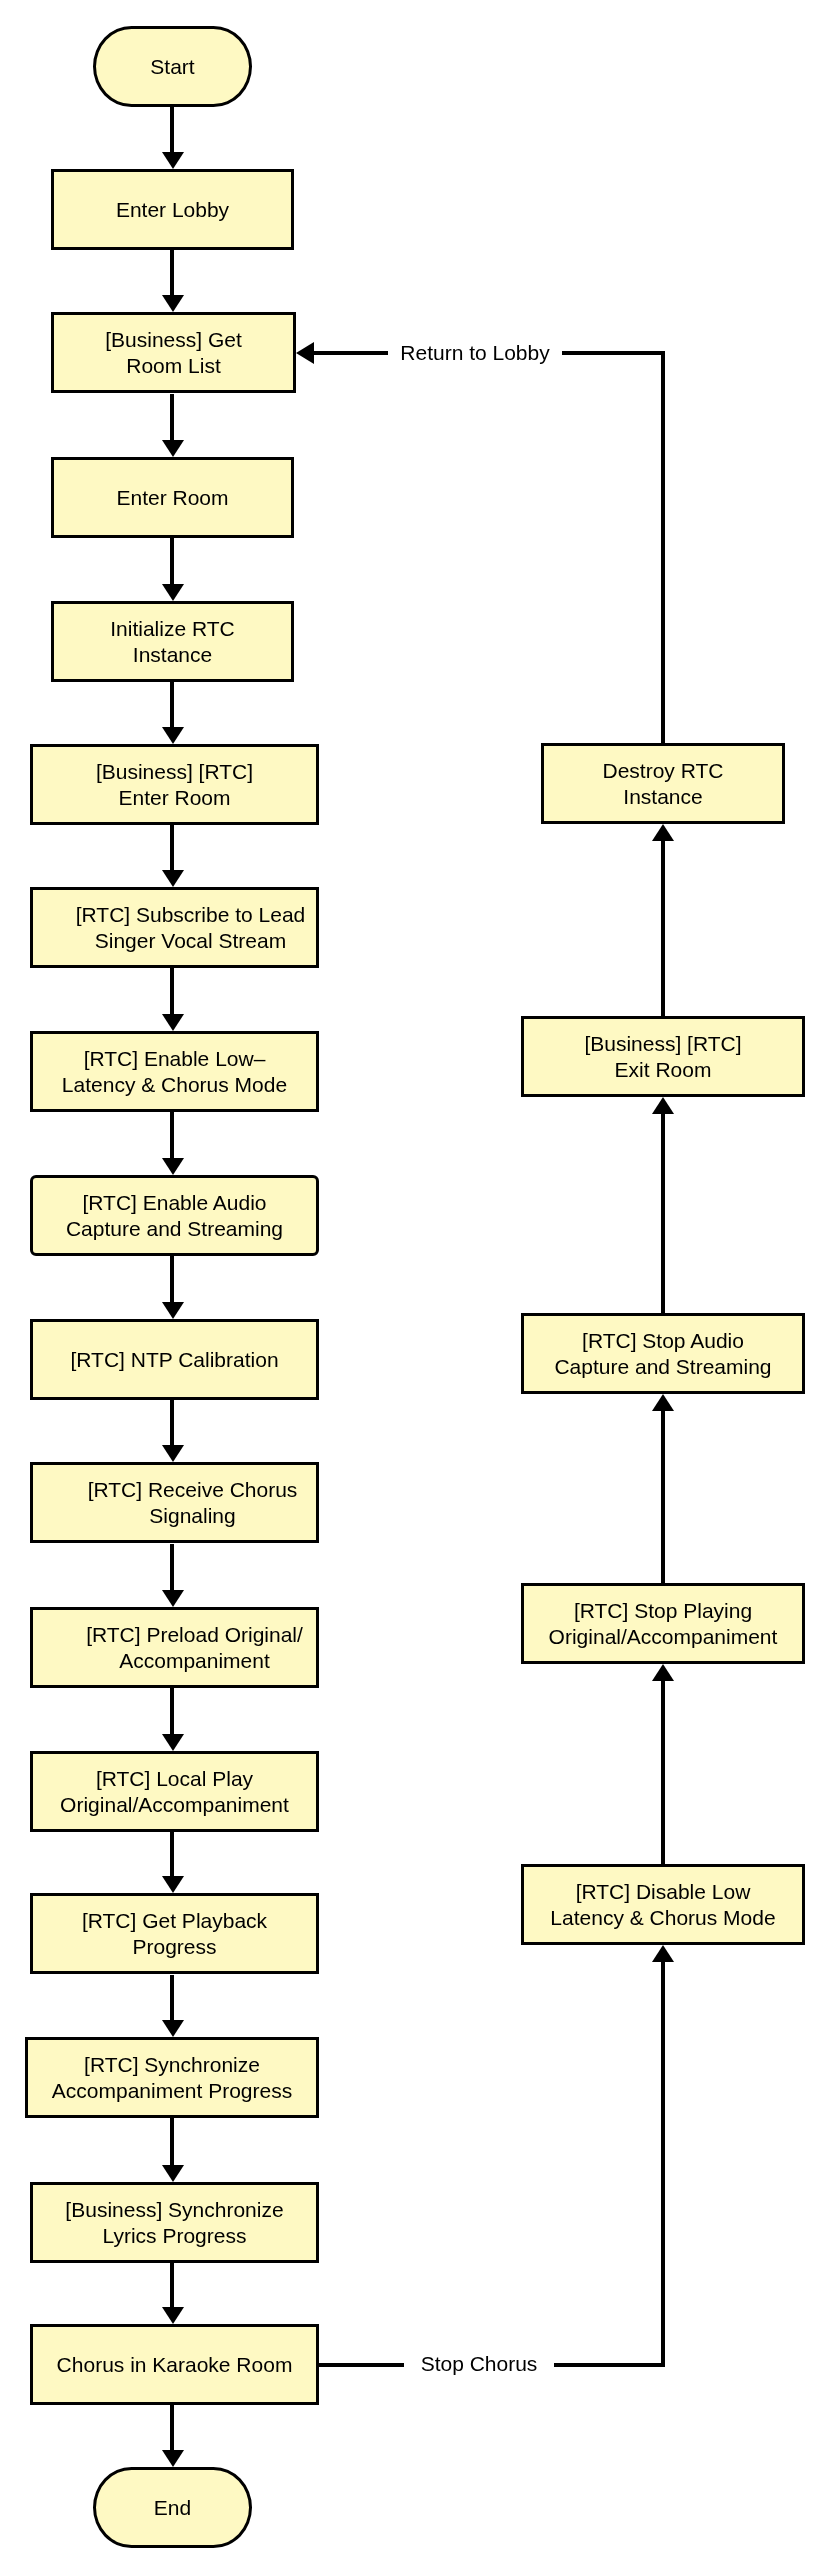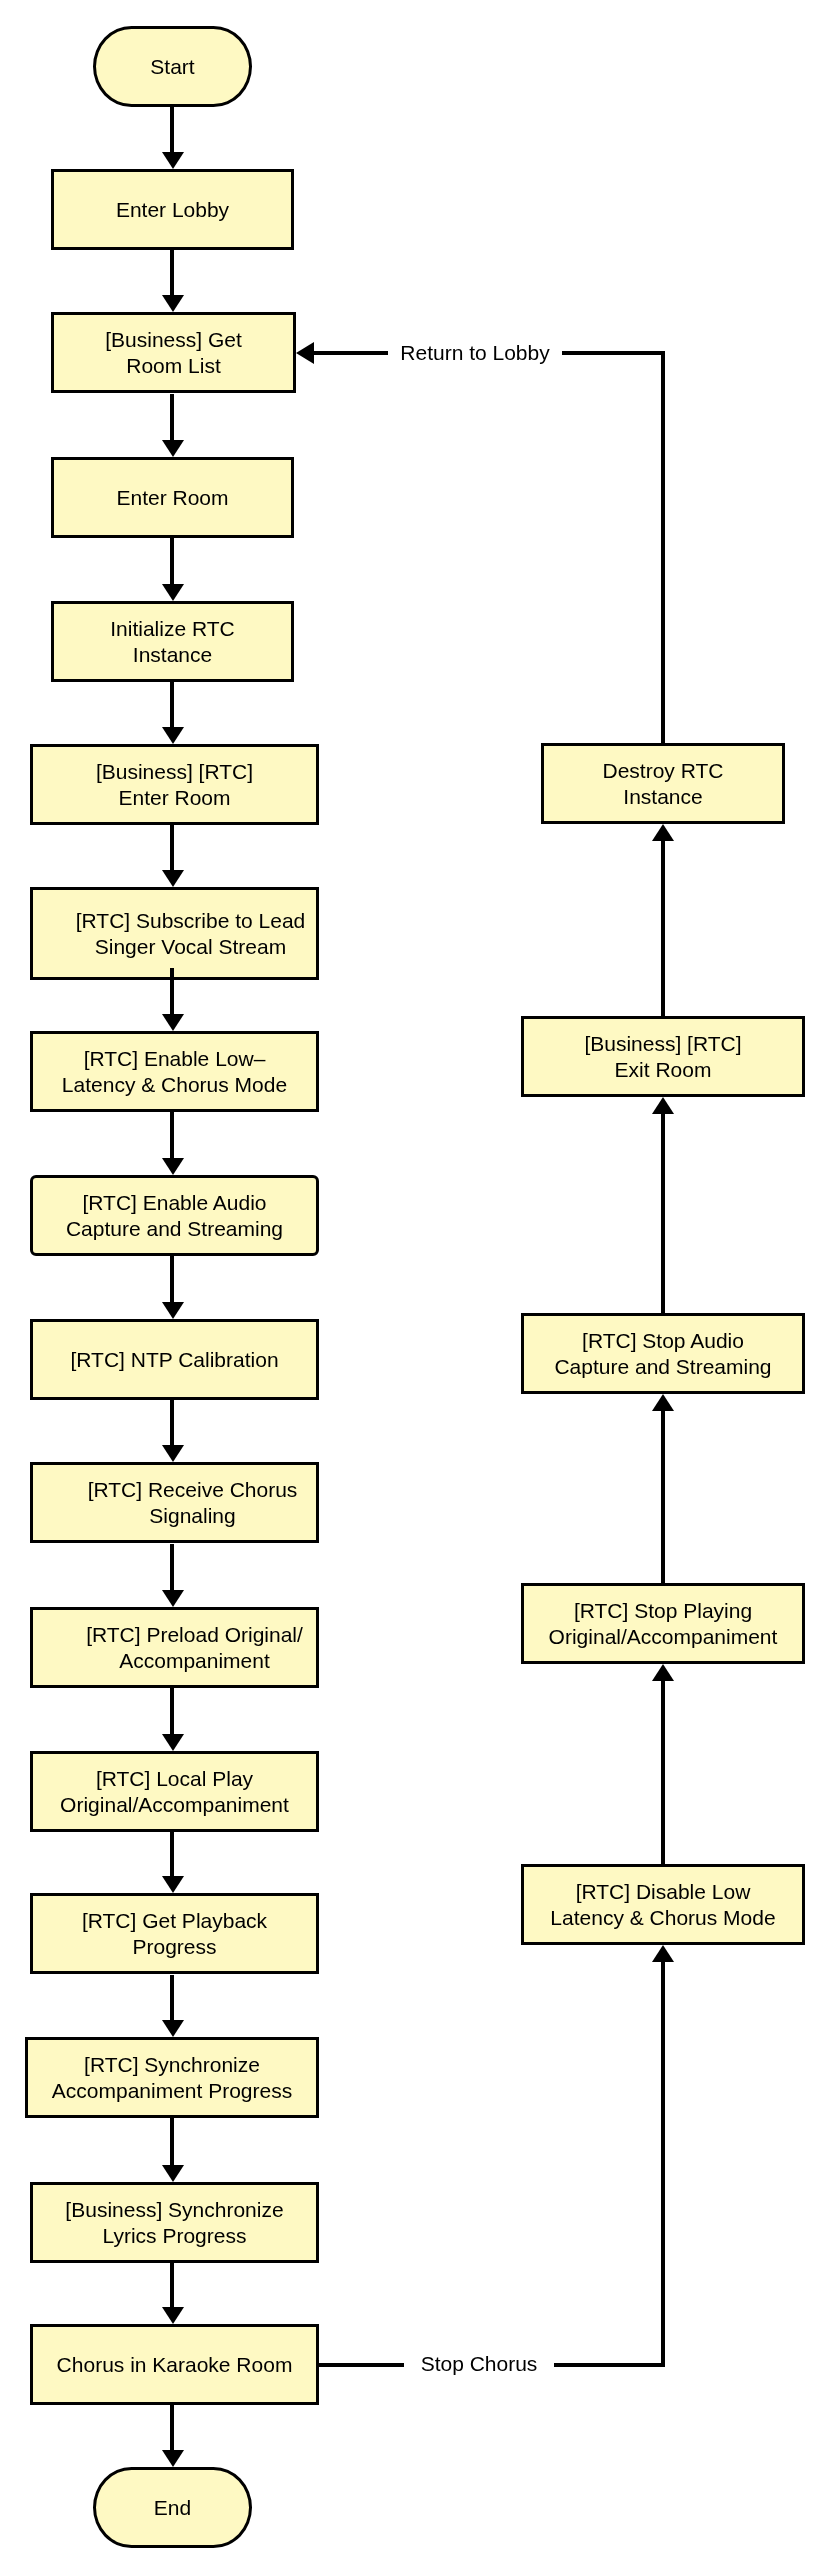--- a/index.html
+++ b/index.html
@@ -57,21 +57,21 @@
 
   <div class="node stadium" style="left:93px; top:26px;  width:159px; height:81px;">Start</div>
   <div class="node" style="left:51px;  top:169px;  width:243px; height:81px;">Enter Lobby</div>
   <div class="node" style="left:51px;  top:312px;  width:245px; height:81px;">[Business] Get
 Room List</div>
   <div class="node" style="left:51px;  top:457px;  width:243px; height:81px;">Enter Room</div>
   <div class="node" style="left:51px;  top:601px;  width:243px; height:81px;">Initialize RTC
 Instance</div>
   <div class="node" style="left:30px;  top:744px;  width:289px; height:81px;">[Business] [RTC]
 Enter Room</div>
-  <div class="node" style="left:30px;  top:887px; width:289px; height:93px;padding-left:32px;">[RTC] Subscribe to Lead
+  <div class="node" style="left:30px;  top:887px; width:289px; height:81px;padding-left:32px;">[RTC] Subscribe to Lead
 Singer Vocal Stream</div>
   <div class="node" style="left:30px;  top:1031px; width:289px; height:81px;">[RTC] Enable Low–
 Latency &amp; Chorus Mode</div>
   <div class="node" style="left:30px;  top:1175px; width:289px; height:81px;border-radius:6px;">[RTC] Enable Audio
 Capture and Streaming</div>
   <div class="node" style="left:30px;  top:1319px; width:289px; height:81px;">[RTC] NTP Calibration</div>
   <div class="node" style="left:30px;  top:1462px; width:289px; height:81px;padding-left:36px;">[RTC] Receive Chorus
 Signaling</div>
   <div class="node" style="left:30px;  top:1607px; width:289px; height:81px;padding-left:40px;">[RTC] Preload Original/
 Accompaniment</div>

